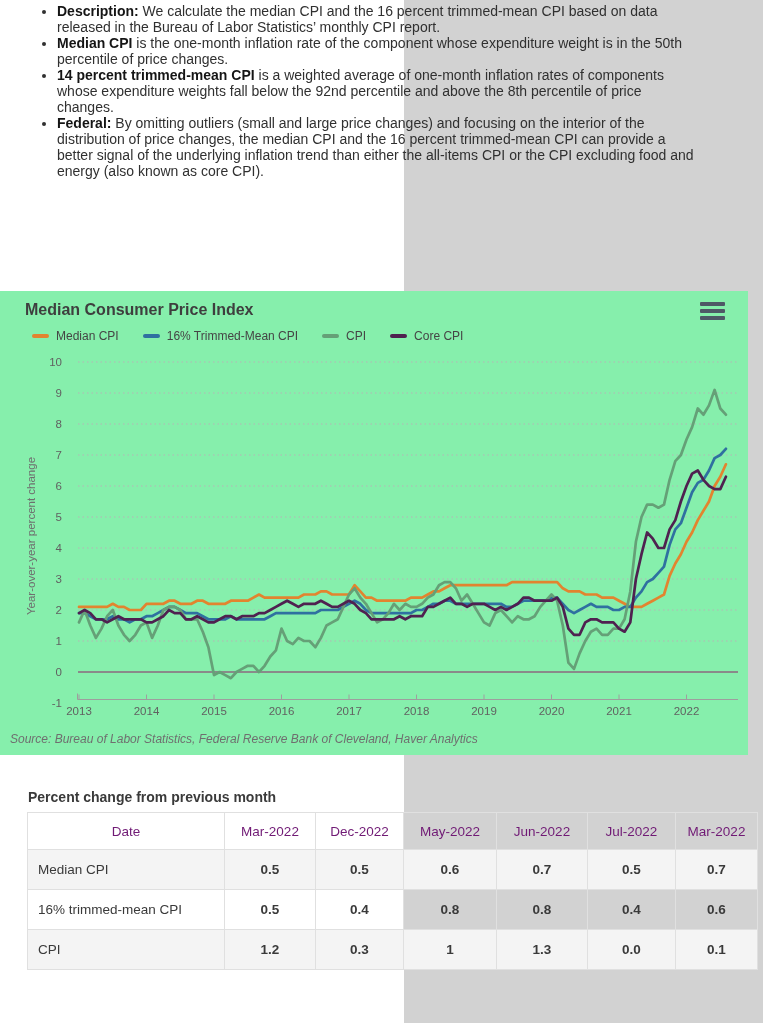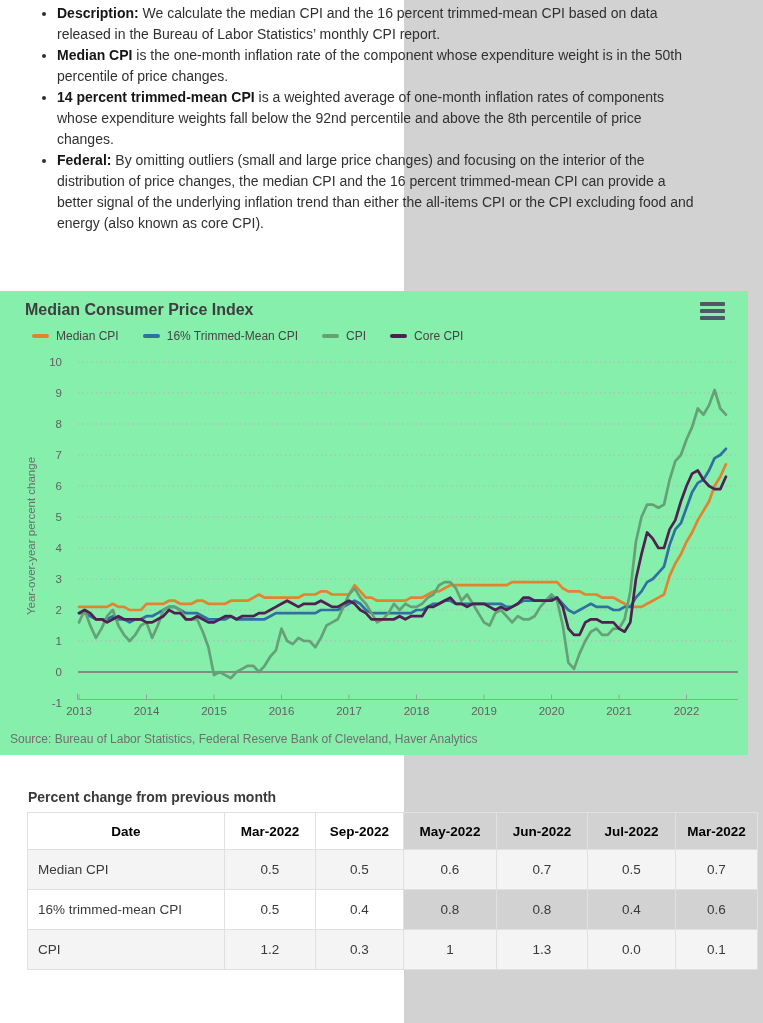--- a/index.html
+++ b/index.html
@@ -8,44 +8,44 @@
     background:#ffffff;
     font-family:"Liberation Sans","DejaVu Sans",sans-serif;
     -webkit-font-smoothing:antialiased;
   }
   
   .gray-band{position:absolute;left:404px;top:0;width:359px;height:1023px;background:#D2D2D2;z-index:0;}
 
   
   .intro{position:absolute;left:28px;top:3px;width:668px;z-index:2;}
   .intro ul{margin:0;padding:0 0 0 29px;list-style:disc outside;}
-  .intro li{font-size:14px;line-height:21px;color:#303030;}
+  .intro li{font-size:14px;line-height:16px;color:#303030;}
   .intro b{color:#151515;}
 
   
   .chart-card{position:absolute;left:0;top:291px;width:748px;height:464px;background:#86efac;z-index:1;}
   .chart-title{position:absolute;left:25px;top:10px;font-size:16px;font-weight:bold;color:#3E3E3E;letter-spacing:0;}
   .menu-btn{position:absolute;left:699px;top:9px;width:27px;height:22px;cursor:pointer;padding:2px 0;}
   .menu-btn .bar{display:block;width:25px;height:3.5px;background:#4E5866;border-radius:1px;margin:0 0 3.5px 1px;}
   .legend{position:absolute;left:32px;top:38px;display:flex;align-items:center;z-index:2;}
   .legend-item{display:flex;align-items:center;margin-right:24px;cursor:pointer;}
   .legend-swatch{display:inline-block;width:17px;height:4px;border-radius:2px;margin-right:7px;}
   .legend-label{font-size:12px;color:#454545;}
   .chart-svg{position:absolute;left:0;top:0;width:748px;height:464px;}
   .chart-svg text{font-family:"Liberation Sans","DejaVu Sans",sans-serif;}
   .tick-label{font-size:11.5px;fill:#616161;}
   .yaxis-title{font-size:11.5px;fill:#6E6E6E;}
-  .chart-source{position:absolute;left:10px;top:441px;font-size:12px;color:#6F6F6F;}
+  .chart-source{position:absolute;left:10px;top:441px;font-size:12px;color:#6F6F6F;font-style:italic;}
 
   
   .table-title{position:absolute;left:28px;top:789px;font-size:14px;font-weight:bold;color:#3A3A3A;z-index:2;}
   .cpi-table{position:absolute;left:27px;top:812px;width:730px;border-collapse:collapse;table-layout:fixed;z-index:2;
     font-size:13.5px;color:#3A3A3A;}
-  .cpi-table th,.cpi-table td{border:1px solid #E0E0E0;padding:0;text-align:center;font-weight:normal;}
-  .cpi-table thead th{height:36px;font-weight:bold;color:#000000;background:transparent;}
+  .cpi-table th,.cpi-table td{border:1px solid #E0E0E0;padding:0;text-align:center;font-weight:bold;}
+  .cpi-table thead th{height:36px;font-weight:normal;color:#701a75;background:transparent;}
   .cpi-table tbody tr{height:40px;}
   .cpi-table tbody tr:nth-child(odd){background:#F4F4F4;}
   .cpi-table tbody th{text-align:left;padding-left:10px;font-weight:normal;}
 </style>
 </head>
 <body>
 
 <div class="gray-band"></div>
 
 <section class="intro">
@@ -143,21 +143,21 @@
       <col style="width:88px">
     <col style="width:93px">
       <col style="width:91px">
       <col style="width:88px">
       <col style="width:82px">
   </colgroup>
   <thead>
     <tr>
       <th>Date</th>
       <th>Mar-2022</th>
-      <th>Sep-2022</th>
+      <th>Dec-2022</th>
       <th>May-2022</th>
       <th>Jun-2022</th>
       <th>Jul-2022</th>
       <th>Mar-2022</th>
     </tr>
   </thead>
   <tbody>
     <tr>
       <th>Median CPI</th>
       <td>0.5</td>

